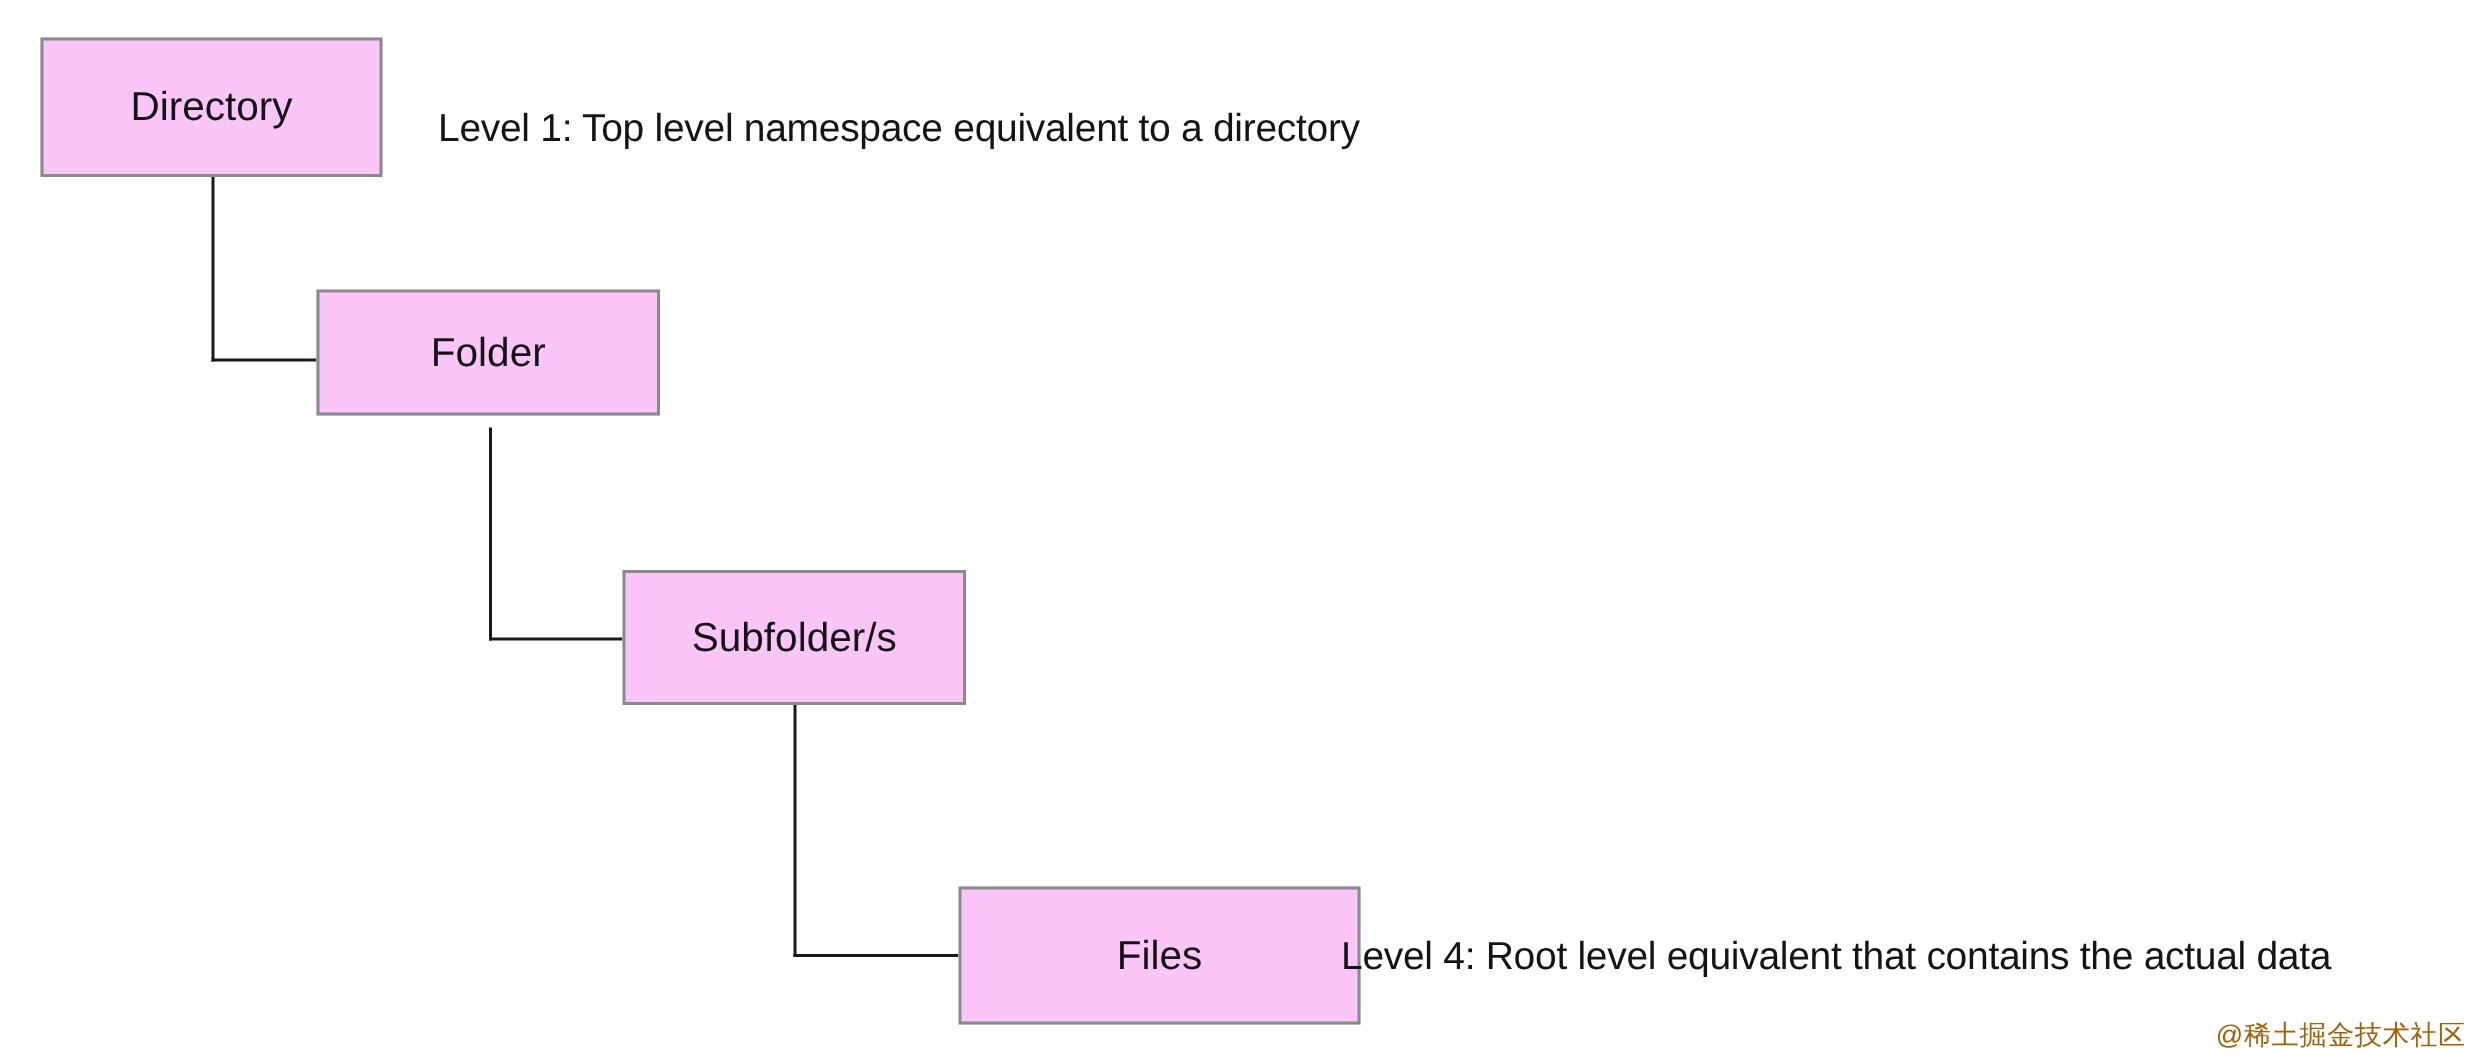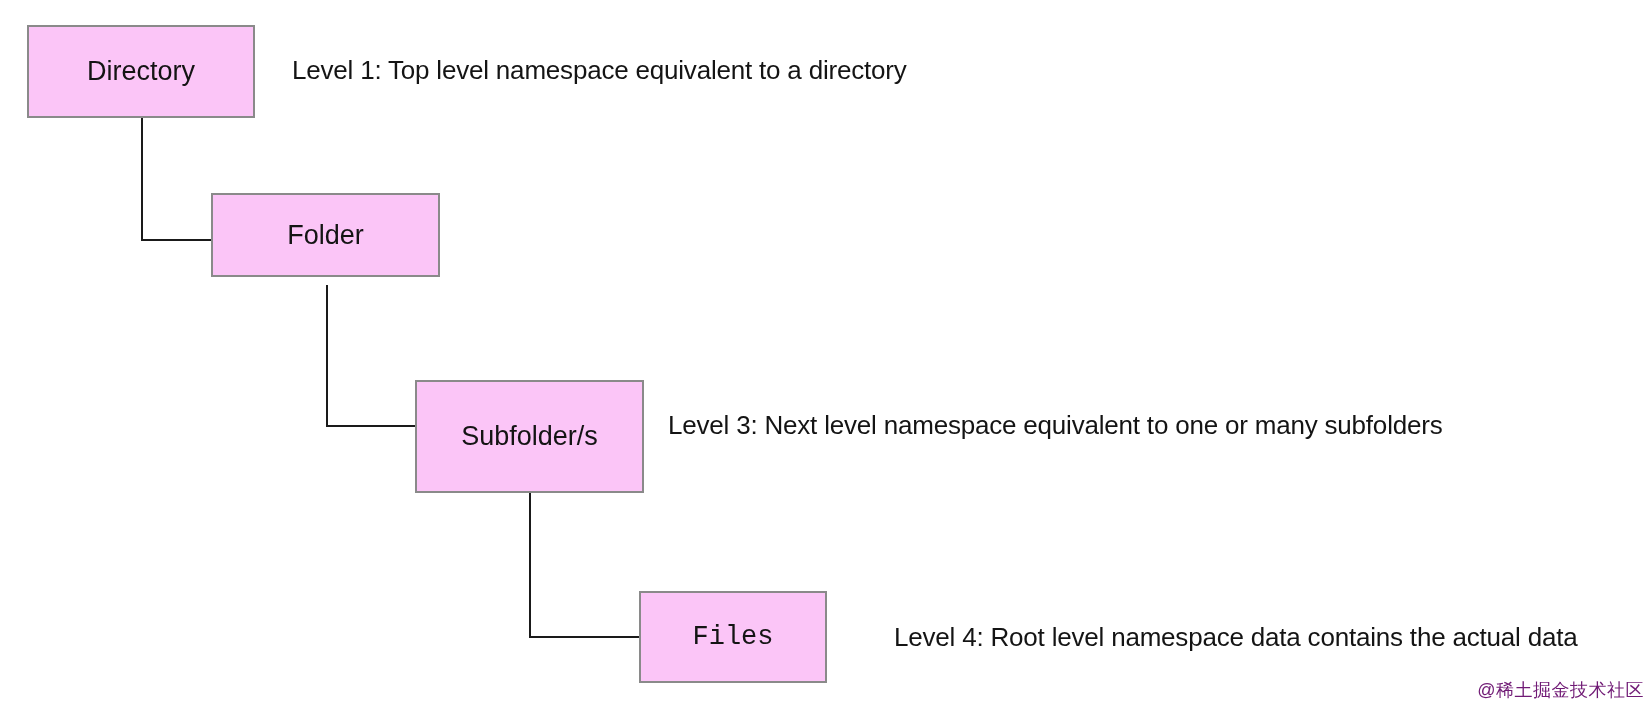--- a/index.html
+++ b/index.html
@@ -42,43 +42,43 @@
   .connector {
     position: absolute;
     background: #1a1a1a;
   }
   .connector.v { width: 2px; }
   .connector.h { height: 2px; }
 
   
   #node-directory  { left: 27px;  top: 25px;  width: 228px; height: 93px; }
   #node-folder     { left: 211px; top: 193px; width: 229px; height: 84px; }
-  #node-subfolders { left: 415px; top: 380px; width: 229px; height: 113px; }
-  #node-files      { left: 639px; top: 591px; width: 188px; height: 92px; font-family: Liberation Mono, monospace; }
+  #node-subfolders { left: 415px; top: 380px; width: 229px; height: 90px; }
+  #node-files      { left: 639px; top: 591px; width: 268px; height: 92px; }
 
   
-  #desc-1 { left: 292px; top: 52px; }
+  #desc-1 { left: 292px; top: 67px; }
   #desc-2 { left: 480px; top: 221px; }
   #desc-3 { left: 668px; top: 407px; }
   #desc-4 { left: 894px; top: 619px; }
 
   
   #c1v { left: 141px; top: 118px; height: 123px; }
   #c1h { left: 141px; top: 239px; width: 70px; }
   #c2v { left: 326px; top: 285px; height: 142px; }
   #c2h { left: 326px; top: 425px; width: 89px; }
   #c3v { left: 529px; top: 470px; height: 168px; }
   #c3h { left: 529px; top: 636px; width: 110px; }
 
   #watermark {
     position: absolute;
     right: 6px;
     bottom: 5px;
     font-size: 18px;
-    color: #701a75;
+    color: #a16207;
     letter-spacing: 0.5px;
     white-space: nowrap;
   }
 </style>
 </head>
 <body>
 
 <div id="canvas">
 
   <div class="connector v" id="c1v"></div>
@@ -93,22 +93,21 @@
   </div>
   <div class="desc" id="desc-1">Level 1: Top level namespace equivalent to a directory</div>
 
   <div class="node" id="node-folder">
     <span class="node-label">Folder</span>
   </div>
 
   <div class="node" id="node-subfolders">
     <span class="node-label">Subfolder/s</span>
   </div>
-  <div class="desc" id="desc-3">Level 3: Next level namespace equivalent to one or many subfolders</div>
 
   <div class="node" id="node-files">
     <span class="node-label">Files</span>
   </div>
-  <div class="desc" id="desc-4">Level 4: Root level namespace data contains the actual data</div>
+  <div class="desc" id="desc-4">Level 4: Root level equivalent that contains the actual data</div>
 
   <div id="watermark">@稀土掘金技术社区</div>
 
 </div>
 
 </body></html>

